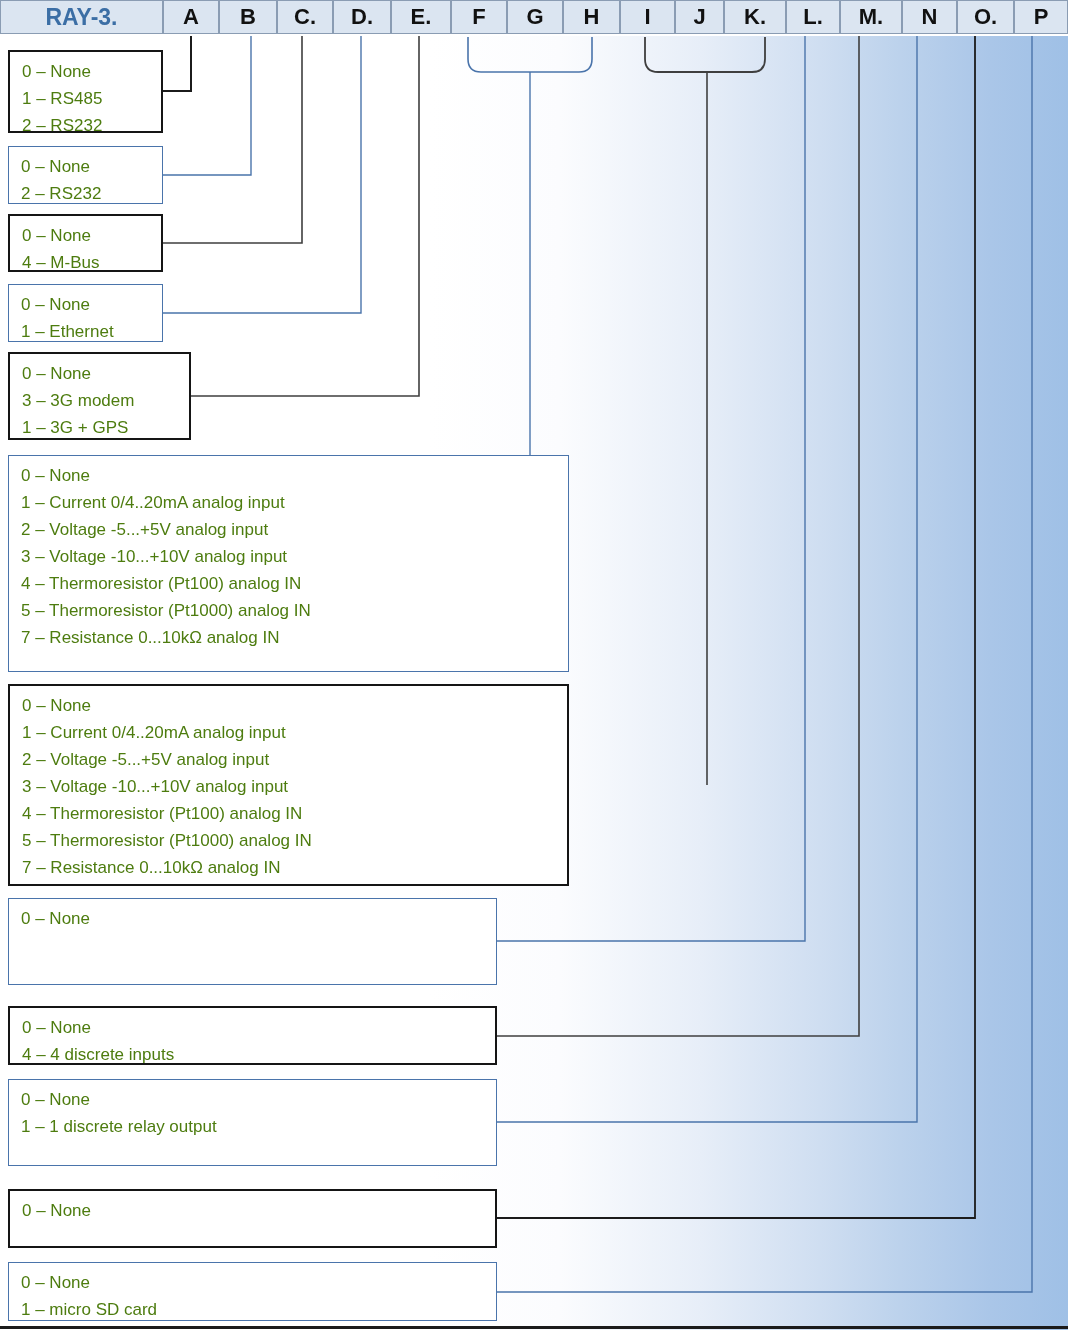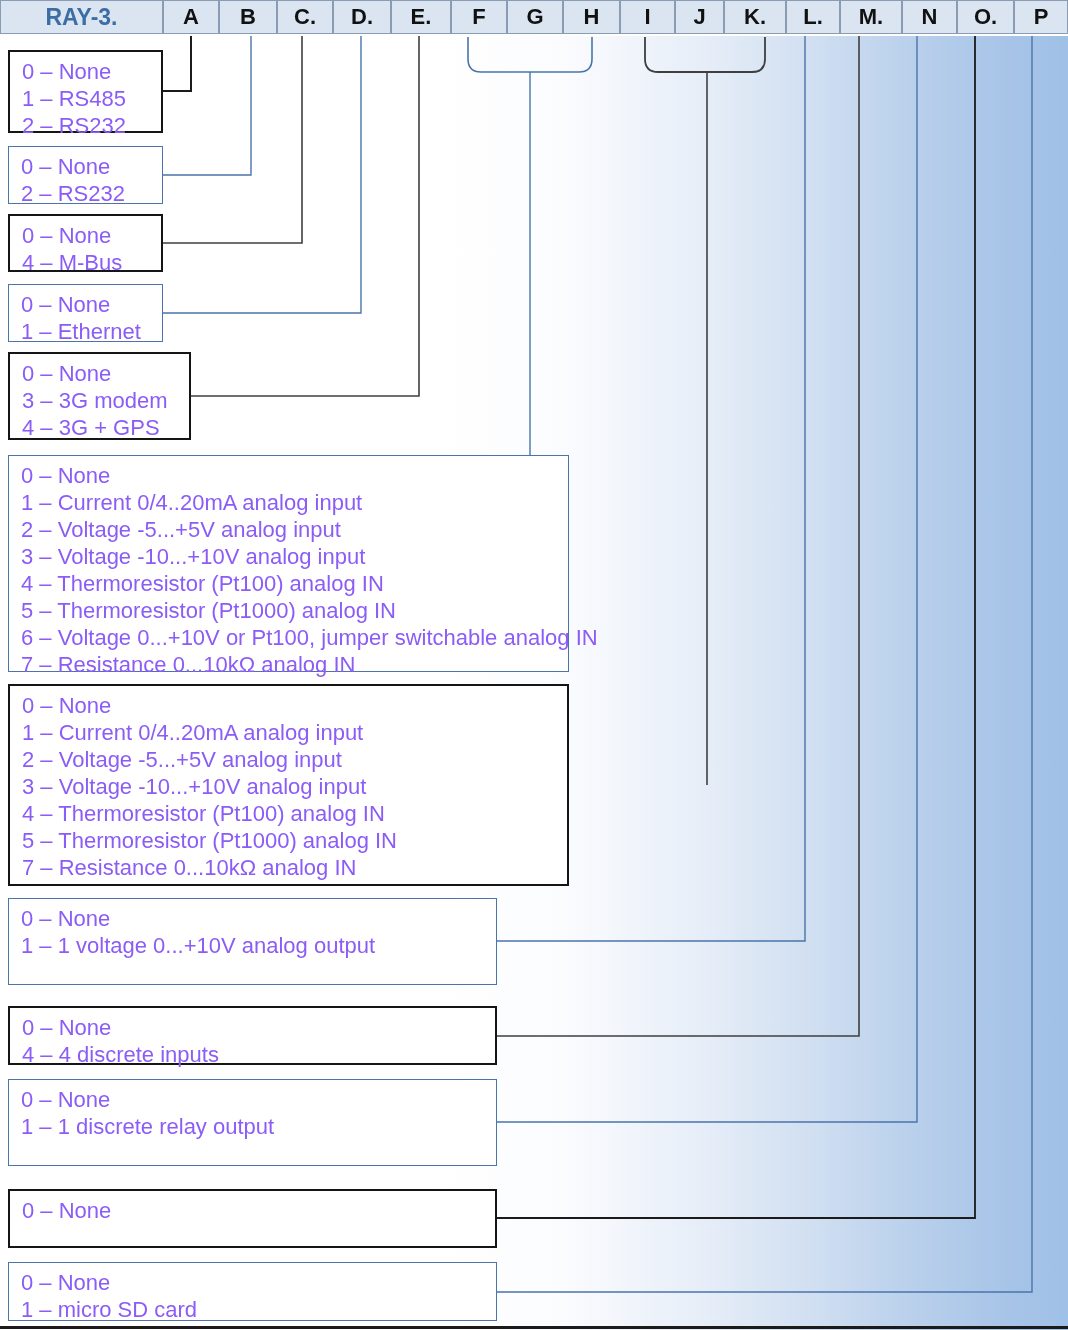--- a/index.html
+++ b/index.html
@@ -37,21 +37,21 @@
 
   
   .obox{
     position:absolute;box-sizing:border-box;
     background:#ffffff;
     padding:6px 0 6px 12px;
   }
   .obox.dark{border:2px solid #151515;}
   .obox.blue{border:1px solid #4a74ab;}
   .obox .line{
-    font-size:22px;color:#8b5cf6;line-height:27px;white-space:nowrap;
+    font-size:17px;color:#4d7c0f;line-height:27px;white-space:nowrap;
   }
 
   
   #wires{position:absolute;left:0;top:0;width:1068px;height:1330px;}
   #wires path{fill:none;}
 </style>
 </head>
 <body>
 
 <div id="stage">
@@ -110,44 +110,42 @@
         <div class="line">0 – None</div>
         <div class="line">4 – M-Bus</div>
       </div>
       <div class="obox blue" style="left: 8px; top: 284px; width: 155px; height: 58px;">
         <div class="line">0 – None</div>
         <div class="line">1 – Ethernet</div>
       </div>
       <div class="obox dark" style="left: 8px; top: 352px; width: 183px; height: 88px;">
         <div class="line">0 – None</div>
         <div class="line">3 – 3G modem</div>
-        <div class="line">4 – 3G + GPS</div>
+        <div class="line">1 – 3G + GPS</div>
       </div>
       <div class="obox blue" style="left: 8px; top: 455px; width: 561px; height: 217px;">
         <div class="line">0 – None</div>
         <div class="line">1 – Current 0/4..20mA analog input</div>
         <div class="line">2 – Voltage -5...+5V analog input</div>
         <div class="line">3 – Voltage -10...+10V analog input</div>
         <div class="line">4 – Thermoresistor (Pt100) analog IN</div>
         <div class="line">5 – Thermoresistor (Pt1000) analog IN</div>
-        <div class="line">6 – Voltage 0...+10V or Pt100, jumper switchable analog IN</div>
         <div class="line">7 – Resistance 0...10kΩ analog IN</div>
       </div>
       <div class="obox dark" style="left: 8px; top: 684px; width: 561px; height: 202px;">
         <div class="line">0 – None</div>
         <div class="line">1 – Current 0/4..20mA analog input</div>
         <div class="line">2 – Voltage -5...+5V analog input</div>
         <div class="line">3 – Voltage -10...+10V analog input</div>
         <div class="line">4 – Thermoresistor (Pt100) analog IN</div>
         <div class="line">5 – Thermoresistor (Pt1000) analog IN</div>
         <div class="line">7 – Resistance 0...10kΩ analog IN</div>
       </div>
       <div class="obox blue" style="left: 8px; top: 898px; width: 489px; height: 87px;">
         <div class="line">0 – None</div>
-        <div class="line">1 – 1 voltage 0...+10V analog output</div>
       </div>
       <div class="obox dark" style="left: 8px; top: 1006px; width: 489px; height: 59px;">
         <div class="line">0 – None</div>
         <div class="line">4 – 4 discrete inputs</div>
       </div>
       <div class="obox blue" style="left: 8px; top: 1079px; width: 489px; height: 87px;">
         <div class="line">0 – None</div>
         <div class="line">1 – 1 discrete relay output</div>
       </div>
       <div class="obox dark" style="left: 8px; top: 1189px; width: 489px; height: 59px;">

